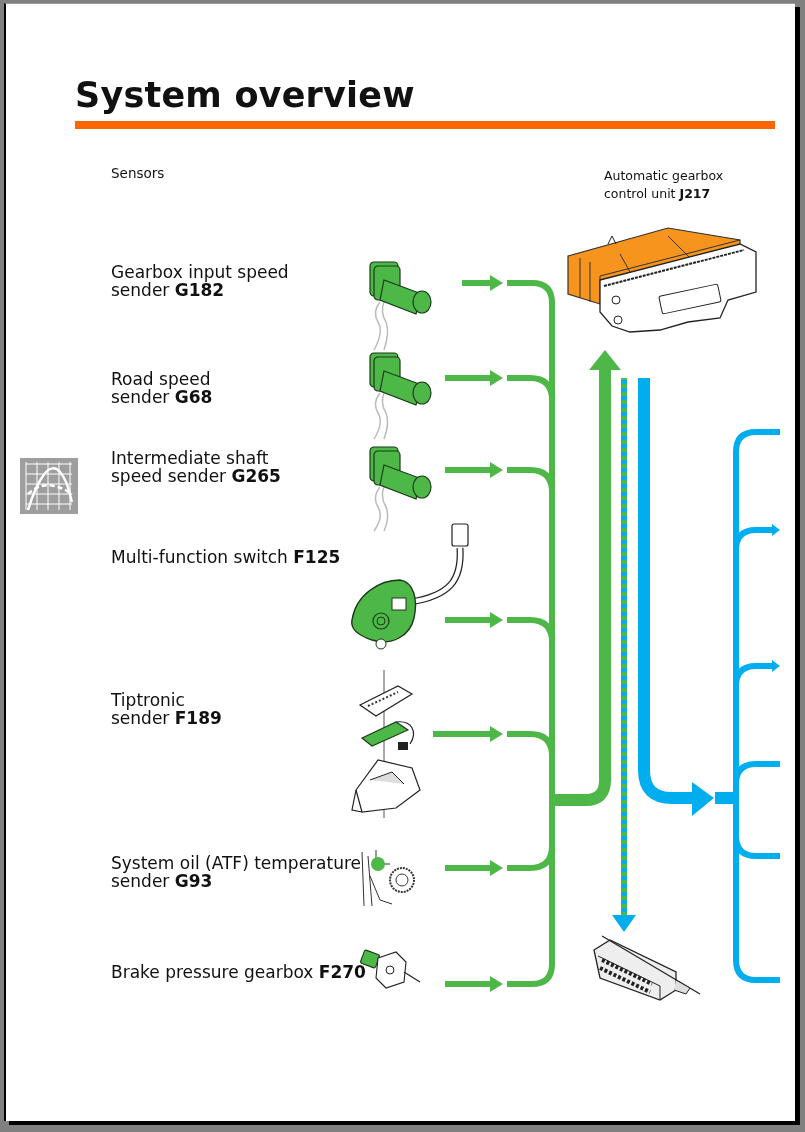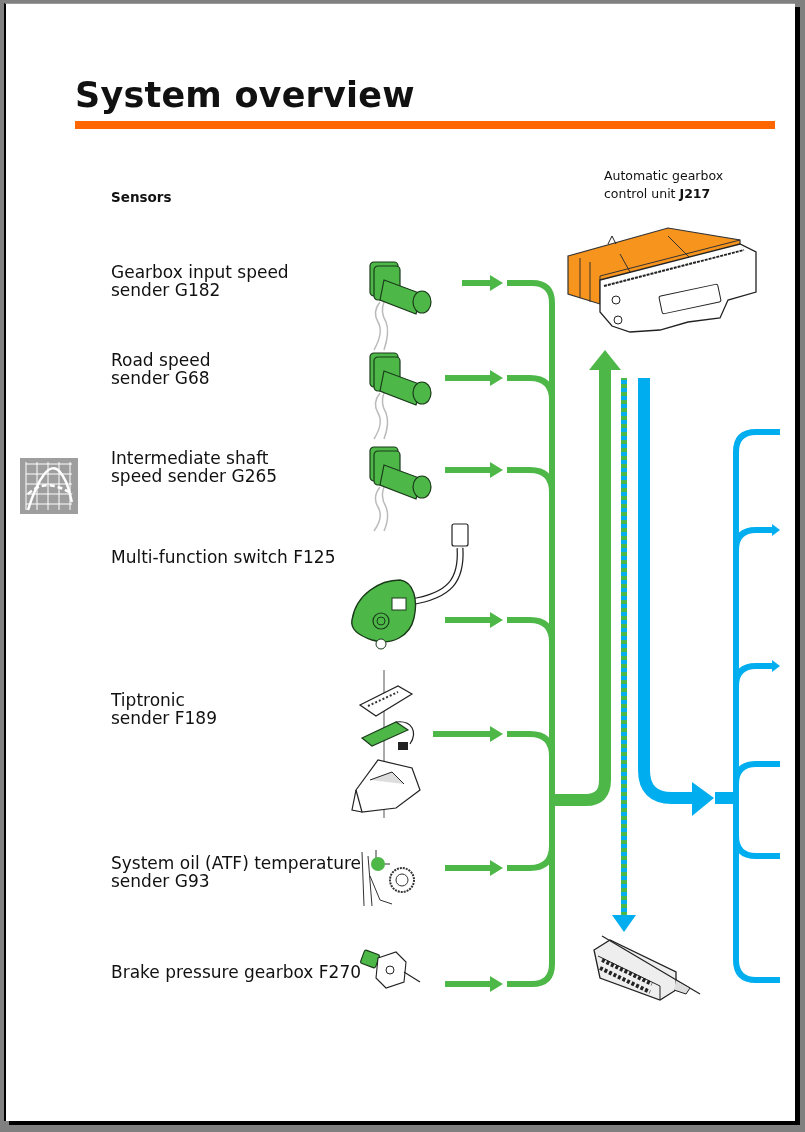--- a/index.html
+++ b/index.html
@@ -14,26 +14,26 @@
     box-shadow: 5px 4px 0 #000;
   }
   .title {
     position: absolute; left: 75px; top: 75px; font-size: 35px; font-weight: bold;
     color: #111; letter-spacing: 0.2px; margin: 0;
   }
   .title-rule {
     position: absolute; left: 75px; top: 121px; width: 700px; height: 8px; background: #ff6600;
   }
   .section-head {
-    position: absolute; left: 111px; top: 189px; font-size: 13.5px; font-weight: bold; color: #111;
+    position: absolute; left: 111px; top: 165px; font-size: 13.5px; font-weight: normal; color: #111;
   }
   .label {
     position: absolute; left: 111px; font-size: 17px; color: #111; line-height: 18px;
   }
-  .label b { font-weight: normal; }
+  .label b { font-weight: bold; }
   .ecu-label {
     position: absolute; left: 580px; top: 167px; font-size: 12.5px; color: #111; line-height: 18px; margin-left: 24px;
   }
   .side-icon {
     position: absolute; left: 20px; top: 458px; width: 58px; height: 56px; background: #9e9e9e;
   }
   svg.diagram { position: absolute; left: 0; top: 0; }
 </style>
 </head>
 <body>
@@ -42,21 +42,21 @@
 
 <h1 class="title">System overview</h1>
 <div class="title-rule"></div>
 
 <div class="section-head">Sensors</div>
 
 <div class="label" style="top:263px">
   <span>Gearbox input speed</span><br>
   <span>sender </span><b>G182</b>
 </div>
-<div class="label" style="top:351px">
+<div class="label" style="top:370px">
   <span>Road speed</span><br>
   <span>sender </span><b>G68</b>
 </div>
 <div class="label" style="top:449px">
   <span>Intermediate shaft</span><br>
   <span>speed sender </span><b>G265</b>
 </div>
 <div class="label" style="top:548px">
   <span>Multi-function switch </span><b>F125</b>
 </div>

